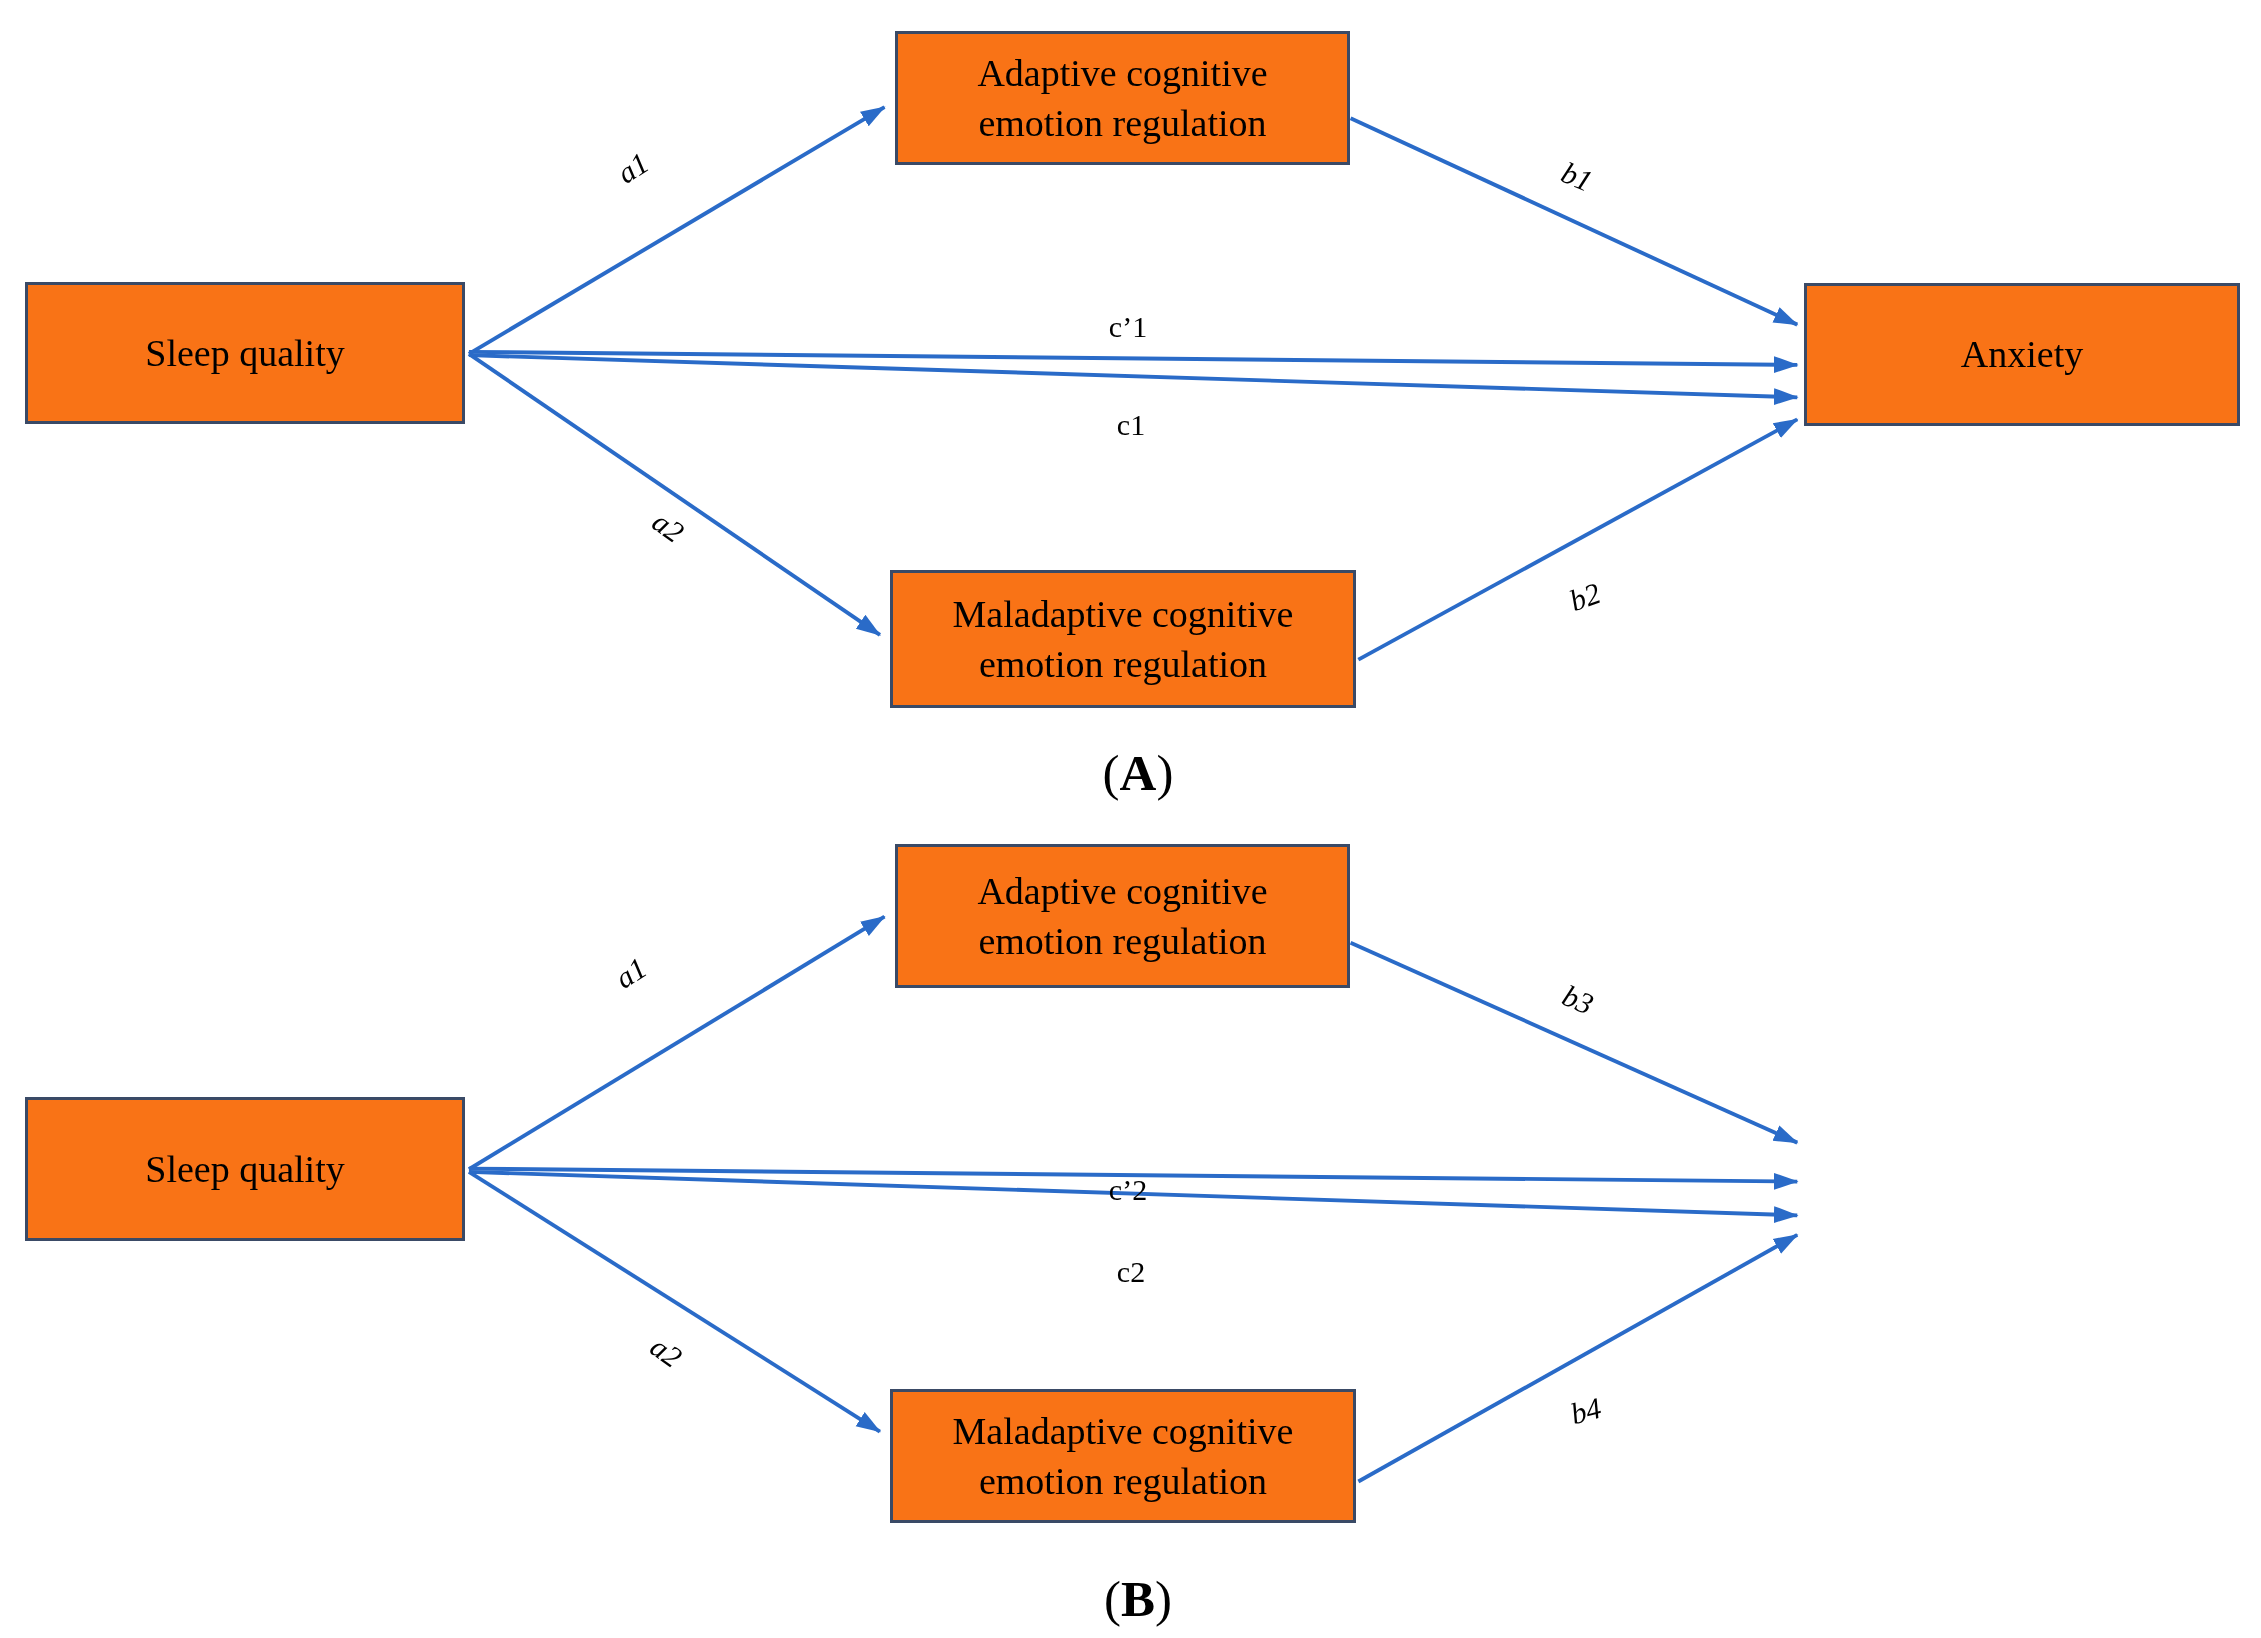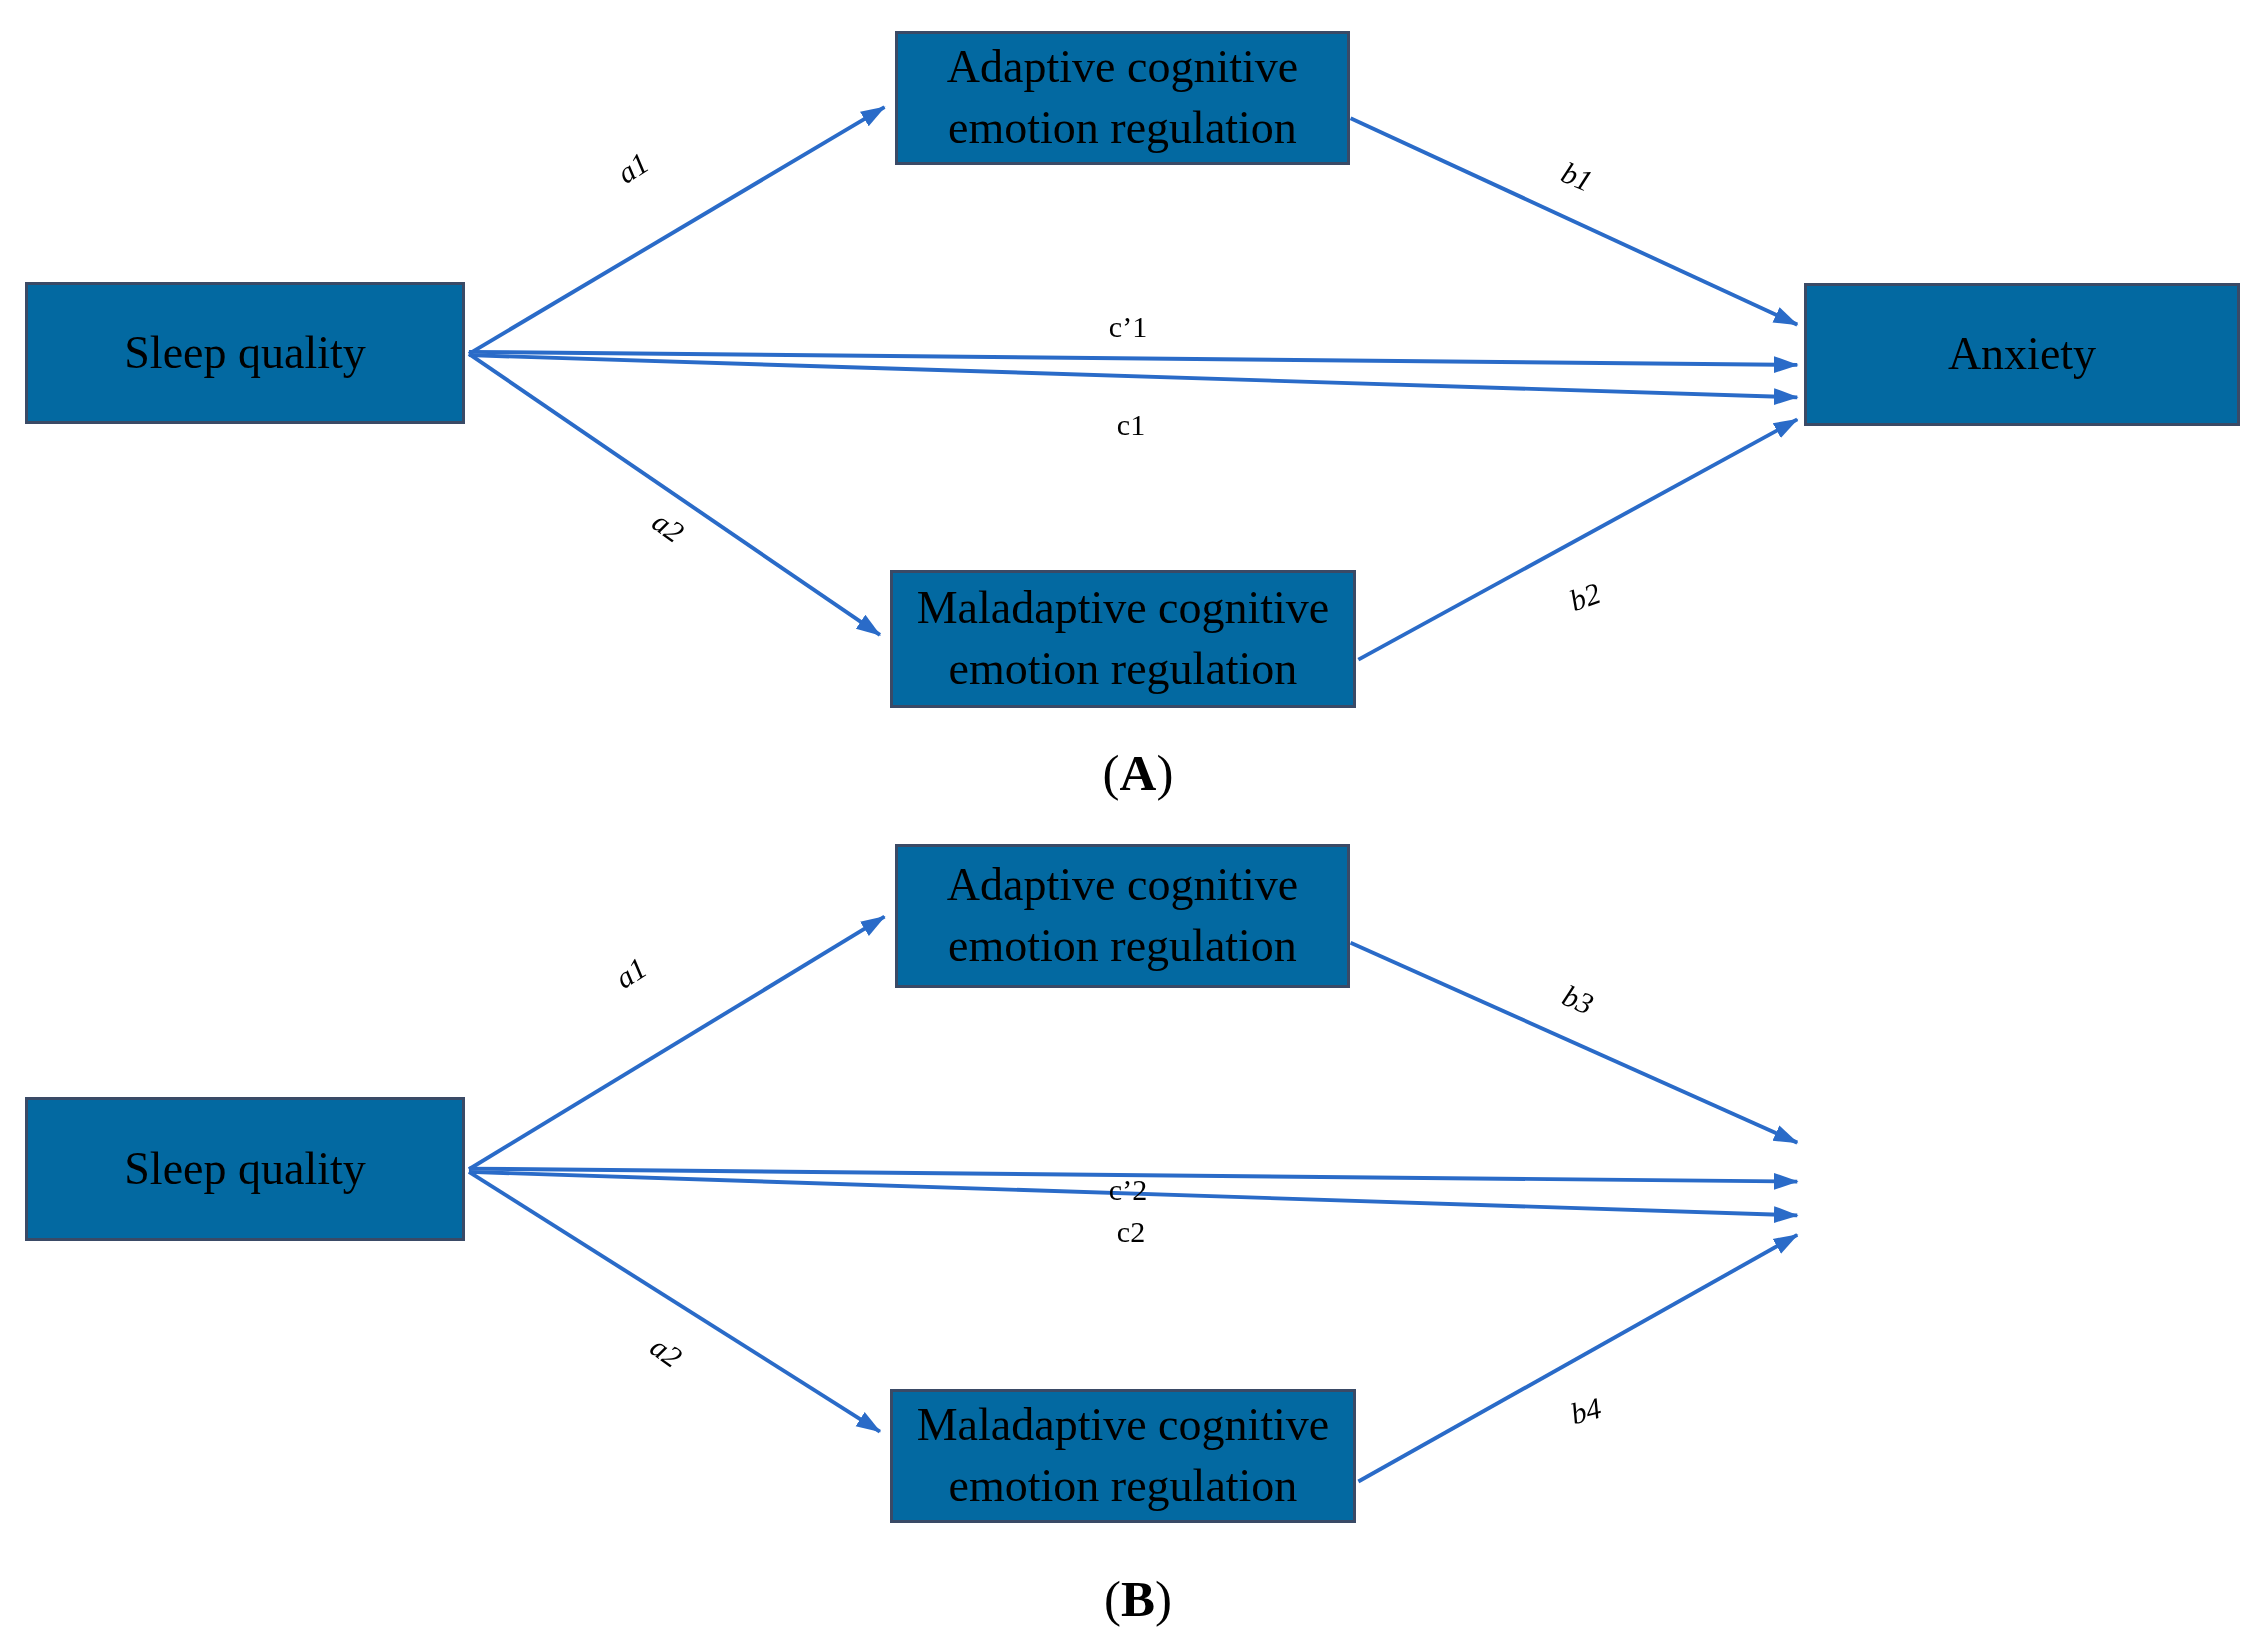--- a/index.html
+++ b/index.html
@@ -22,27 +22,27 @@
     width: 2261px;
     height: 1638px;
   }
   .arrow-layer line {
     stroke: #2A6BC8;
     stroke-width: 6;
     fill: none;
   }
   .node {
     position: absolute;
-    background: #0369a1;
+    background: #f97316;
     border: 3.9px solid #3A4A66;
     display: flex;
     align-items: center;
     justify-content: center;
     text-align: center;
-    font-size: 46px;
+    font-size: 38px;
     line-height: 1.32;
     box-sizing: border-box;
     padding: 0 19.5px;
   }
   .plabel {
     position: absolute;
     font-size: 30px;
     white-space: nowrap;
     transform: translate(-50%, -50%);
   }
@@ -116,20 +116,20 @@
   <div class="plabel ital" style="left:631px; top:973px; transform:translate(-50%,-50%) rotate(-33deg);">a1</div>
 
   <div class="plabel ital" style="left:666px; top:1352px; transform:translate(-50%,-50%) rotate(35deg);">a2</div>
 
   <div class="plabel ital" style="left:1578px; top:1000px; transform:translate(-50%,-50%) rotate(23deg);">b3</div>
 
   <div class="plabel ital" style="left:1586px; top:1411px; transform:translate(-50%,-50%) rotate(-15deg);">b4</div>
 
   <div class="plabel" style="left:1128px; top:1149px;margin-top:41px;">c’2</div>
 
-  <div class="plabel" style="left:1131px; top:1232px;">c2</div>
+  <div class="plabel" style="left:1131px; top:1272px;">c2</div>
 
   <div class="caption" style="left:1138px; top:1599px;">
     <span>(</span><span class="letter">B</span><span>)</span>
   </div>
 
 </div>
 
 
 </body></html>

